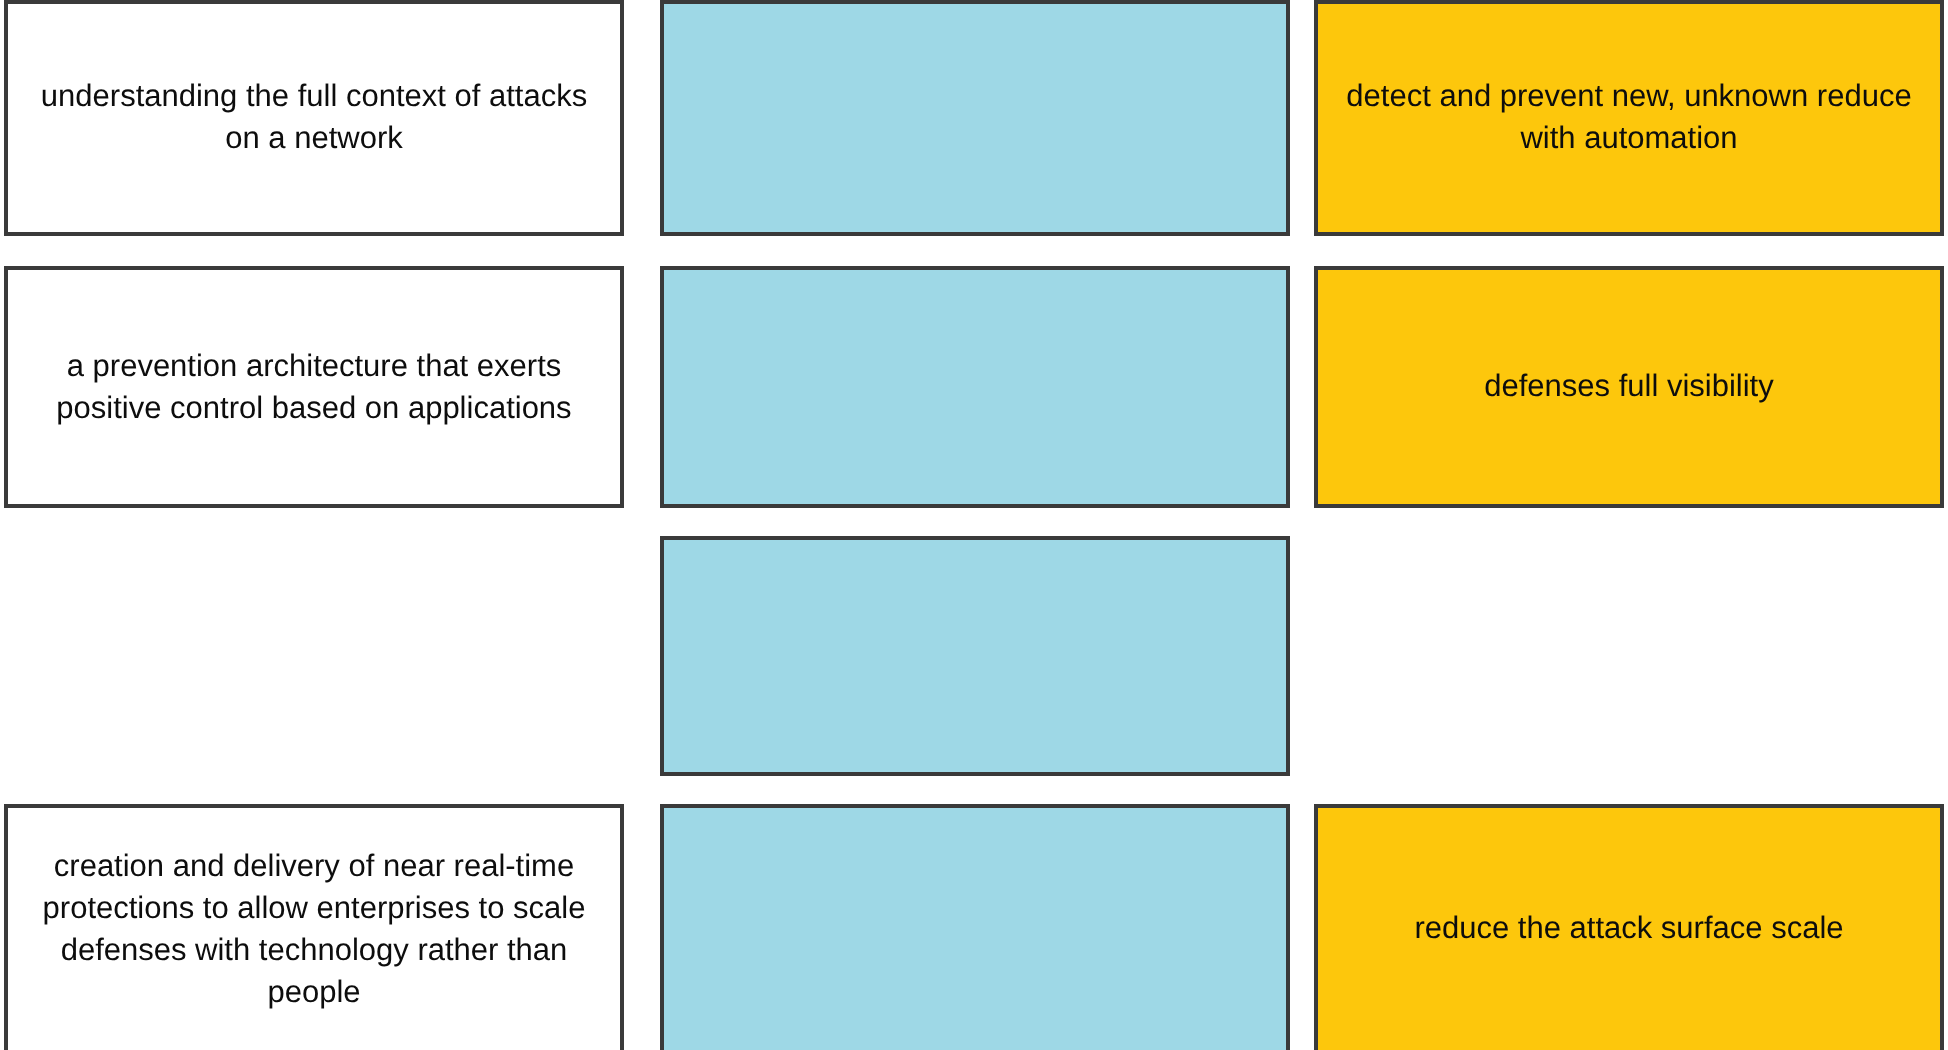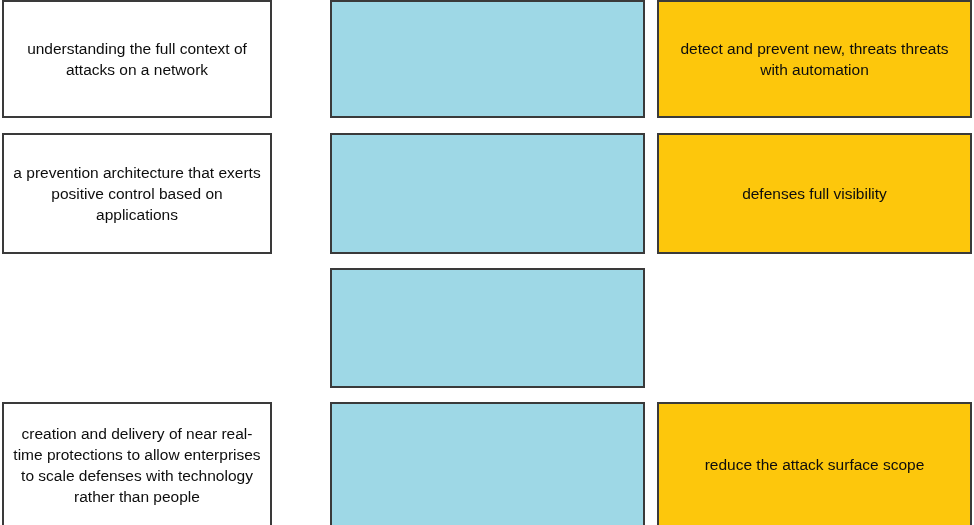--- a/index.html
+++ b/index.html
@@ -34,21 +34,21 @@
     align-items: center;
     justify-content: center;
     text-align: center;
     color: #0d0d0d;
     font-size: 15.5px;
     line-height: 21px;
     padding: 2px 6px;
   }
   .cell-term {
     left: 2px;
-    width: 270px;
+    width: 310px;
     background: #ffffff;
   }
   .cell-drop {
     left: 330px;
     width: 315px;
     background: #9ed8e6;
   }
   .cell-def {
     left: 657px;
     width: 315px;
@@ -74,21 +74,21 @@
 <div id="matching-exercise">
 
   <div class="row row-0">
     <div class="cell cell-term">
       <span class="cell-text">understanding the full context of attacks on a network</span>
     </div>
     <div class="cell cell-drop">
       <span class="cell-text"></span>
     </div>
     <div class="cell cell-def">
-      <span class="cell-text">detect and prevent new, threats threats with automation</span>
+      <span class="cell-text">detect and prevent new, unknown reduce with automation</span>
     </div>
   </div>
 
   <div class="row row-1">
     <div class="cell cell-term">
       <span class="cell-text">a prevention architecture that exerts positive control based on applications</span>
     </div>
     <div class="cell cell-drop">
       <span class="cell-text"></span>
     </div>
@@ -104,17 +104,17 @@
   </div>
 
   <div class="row row-3">
     <div class="cell cell-term">
       <span class="cell-text">creation and delivery of near real-time protections to allow enterprises to scale defenses with technology rather than people</span>
     </div>
     <div class="cell cell-drop">
       <span class="cell-text"></span>
     </div>
     <div class="cell cell-def">
-      <span class="cell-text">reduce the attack surface scope</span>
+      <span class="cell-text">reduce the attack surface scale</span>
     </div>
   </div>
 
 </div>
 
 </body></html>

